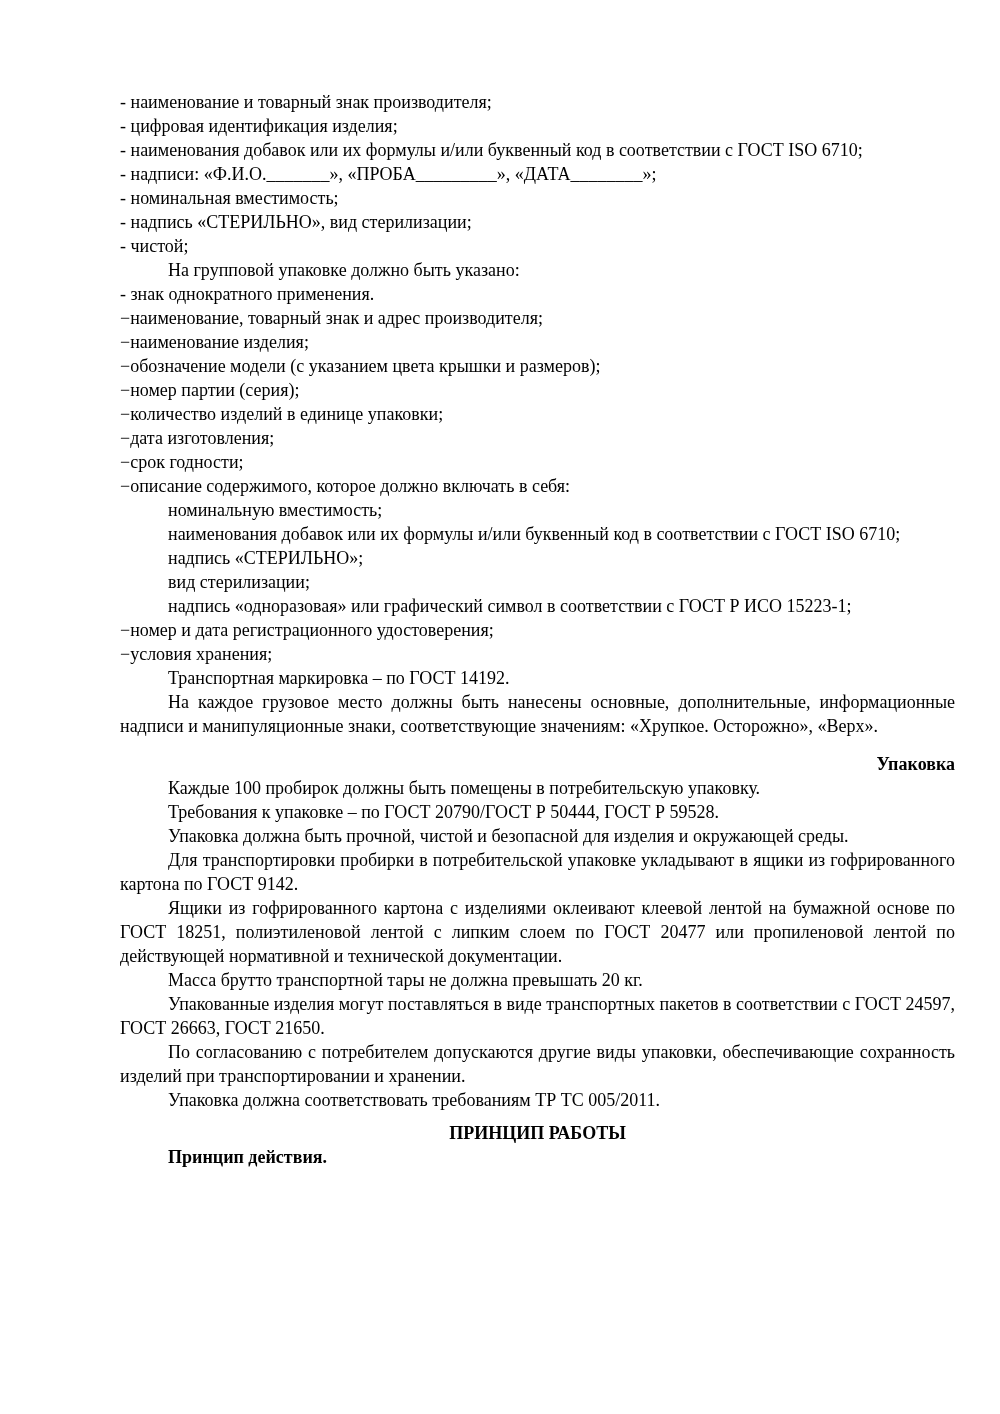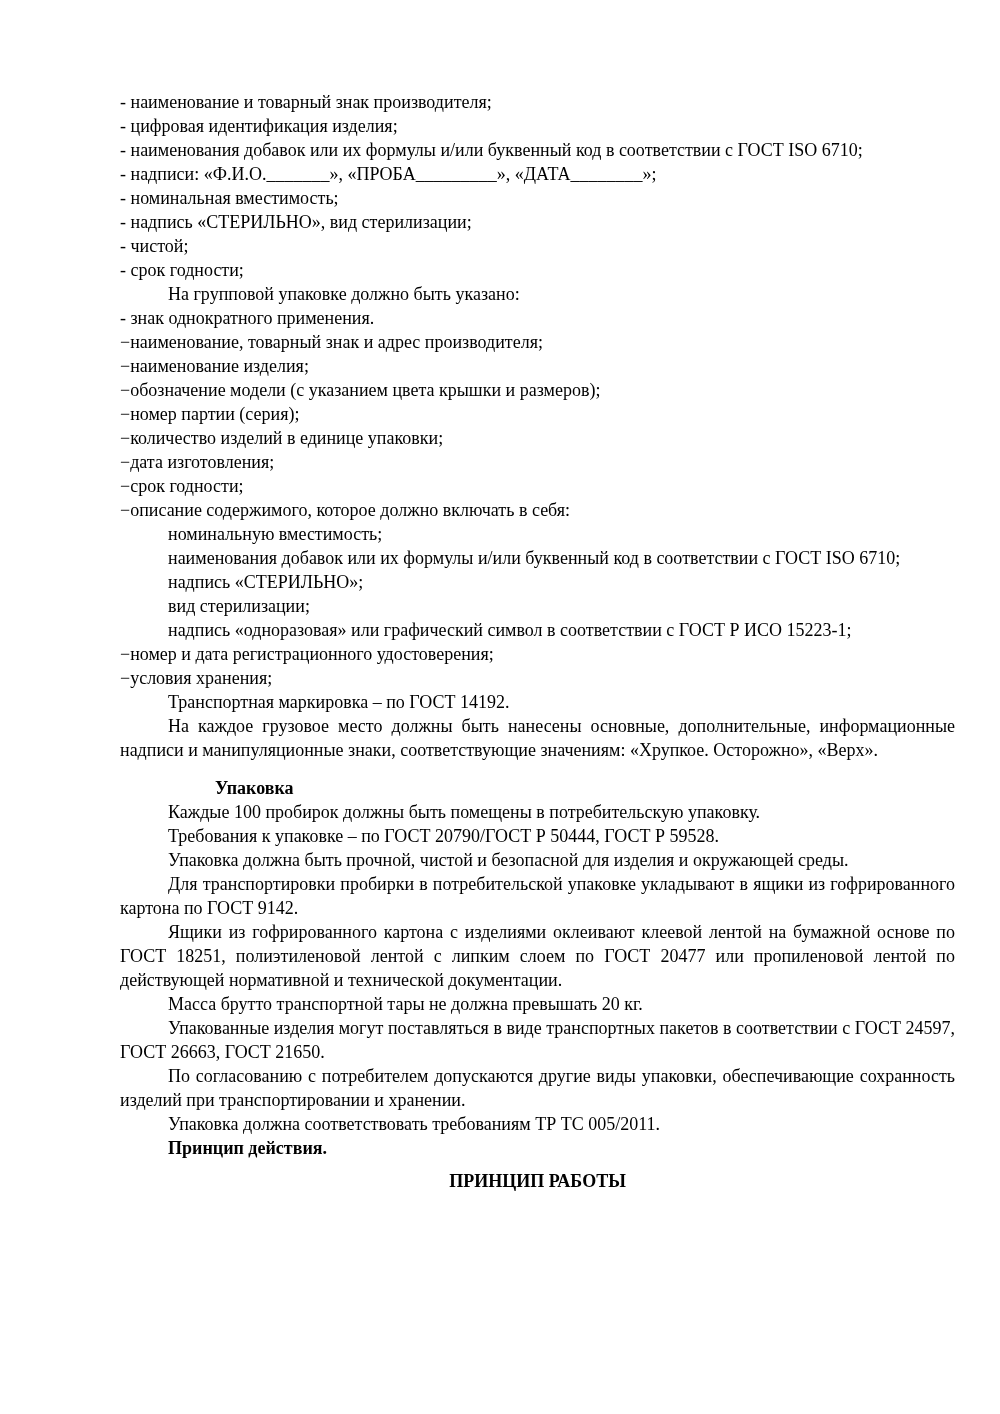--- a/index.html
+++ b/index.html
@@ -25,21 +25,21 @@
     text-align: justify;
   }
   .ind {
     text-indent: 48px;
   }
   .bold {
     font-weight: 700;
   }
   .h-upak {
     margin-left: 95px;
-    text-align: left;
+    text-align: right;
   }
   .center {
     text-align: center;
     text-indent: 0;
   }
   .mt1 { margin-top: 14px; }
   .mt2 { margin-top: 9px; }
 </style>
 </head>
 <body>
@@ -47,21 +47,20 @@
 <div class="page">
 
   <section>
     <p class="p">- наименование и товарный знак производителя;</p>
     <p class="p">- цифровая идентификация изделия;</p>
     <p class="p">- наименования добавок или их формулы и/или буквенный код в соответствии с ГОСТ ISO 6710;</p>
     <p class="p">- надписи: «Ф.И.О._______», «ПРОБА_________», «ДАТА________»;</p>
     <p class="p">- номинальная вместимость;</p>
     <p class="p">- надпись «СТЕРИЛЬНО», вид стерилизации;</p>
     <p class="p">- чистой;</p>
-    <p class="p">- срок годности;</p>
     <p class="p ind">На групповой упаковке должно быть указано:</p>
 
     <p class="p">- знак однократного применения.</p>
 
     <p class="p">−наименование, товарный знак и адрес производителя;</p>
     <p class="p">−наименование изделия;</p>
     <p class="p">−обозначение модели (с указанием цвета крышки и размеров);</p>
     <p class="p">−номер партии (серия);</p>
     <p class="p">−количество изделий в единице упаковки;</p>
     <p class="p">−дата изготовления;</p>
@@ -88,17 +87,17 @@
     <p class="p ind">Упаковка должна быть прочной, чистой и безопасной для изделия и окружающей среды.</p>
     <p class="p ind">Для транспортировки пробирки в потребительской упаковке укладывают в ящики из гофрированного картона по ГОСТ 9142.</p>
     <p class="p ind">Ящики из гофрированного картона с изделиями оклеивают клеевой лентой на бумажной основе по ГОСТ 18251, полиэтиленовой лентой с липким слоем по ГОСТ 20477 или пропиленовой лентой по действующей нормативной и технической документации.</p>
     <p class="p ind">Масса брутто транспортной тары не должна превышать 20 кг.</p>
     <p class="p ind">Упакованные изделия могут поставляться в виде транспортных пакетов в соответствии с ГОСТ 24597, ГОСТ 26663, ГОСТ 21650.</p>
     <p class="p ind">По согласованию с потребителем допускаются другие виды упаковки, обеспечивающие сохранность изделий при транспортировании и хранении.</p>
     <p class="p ind">Упаковка должна соответствовать требованиям ТР ТС 005/2011.</p>
   </section>
 
   <section>
+    <p class="p bold center mt2">ПРИНЦИП РАБОТЫ</p>
     <p class="p ind bold">Принцип действия.</p>
-    <p class="p bold center mt2">ПРИНЦИП РАБОТЫ</p>
   </section>
 
 </div>
 
 </body></html>

